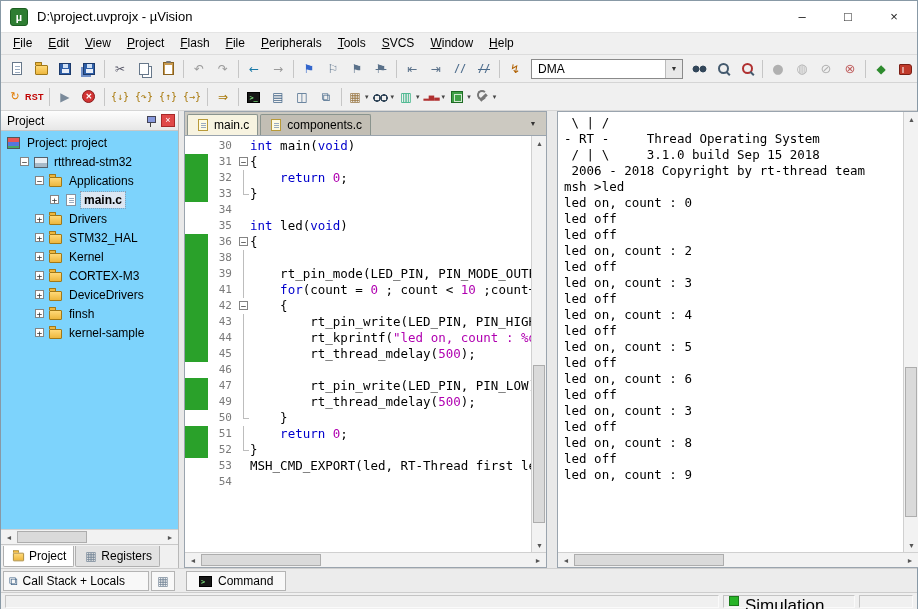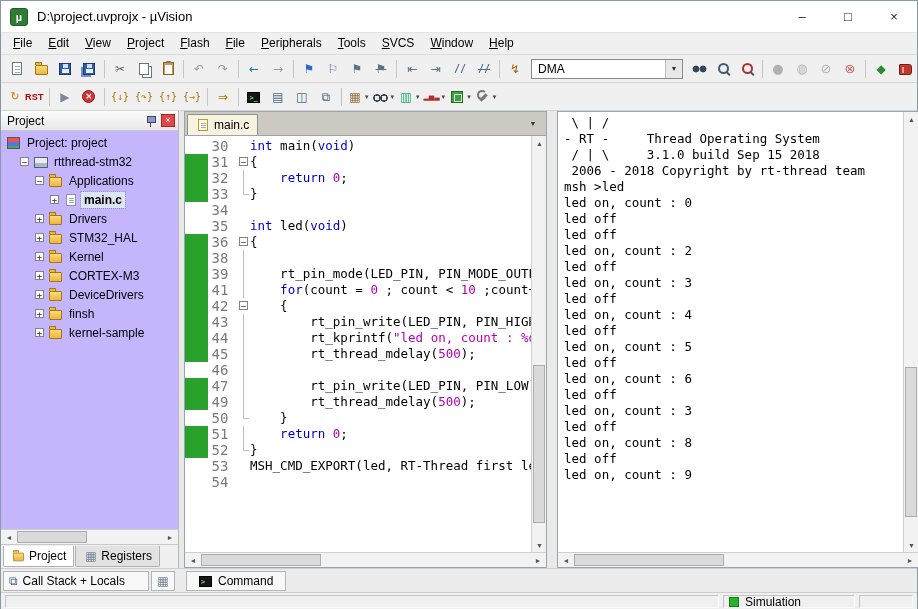--- a/index.html
+++ b/index.html
@@ -83,21 +83,21 @@
   .panel-header{height:20px;flex:none;display:flex;align-items:center;background:linear-gradient(#fdfdfd,#e7e7e7);border-bottom:1px solid #c8c8c8;padding:0 3px 0 6px}
   .panel-title{flex:1;white-space:nowrap;overflow:hidden}
   .pinic{width:12px;height:14px;position:relative;margin-left:4px;flex:none}
   .pinic::before{content:'';position:absolute;left:2px;top:2px;width:7px;height:5px;background:#8899dd;border:1px solid #445}
   .pinic::after{content:'';position:absolute;left:5px;top:9px;width:1px;height:4px;background:#444}
   .close-box{width:14px;height:13px;background:#e04848;border:1px solid #a82828;color:#fff;font-size:9px;line-height:11px;text-align:center;margin-left:4px;flex:none}
   .close-box::before{content:"×"}
 
   
   .project-panel{position:absolute;left:0;top:0;width:178px;height:457px;display:flex;flex-direction:column;background:#f0f0f0;border-right:1px solid #b8b8b8}
-  .tree{flex:1;background:#c4b5fd;overflow:hidden;padding-top:2px}
+  .tree{flex:1;background:#7dd3fc;overflow:hidden;padding-top:2px}
   .tree-row{height:19px;display:flex;align-items:center;white-space:nowrap}
   .tree-row.sel .tlabel{background:#dce6f2;outline:1px dotted #8aa0b8;font-weight:bold}
   .expander{width:9px;height:9px;flex:none;border:1px solid #848484;background:#fff;font:9px/8px "DejaVu Sans Mono",monospace;text-align:center;color:#333;margin-right:3px}
   .ticon{display:inline-flex;width:17px;justify-content:center;flex:none;margin-right:2px}
   .tlabel{padding:1px 3px}
 
   .hscroll{height:15px;flex:none;display:flex;align-items:center;background:#f2f2f2;border-top:1px solid #d0d0d0}
   .sbtn{width:16px;height:14px;flex:none;display:flex;align-items:center;justify-content:center;font-size:7px;color:#555}
   .sbtn.left::before{content:"◄"}.sbtn.right::before{content:"►"}
   .htrack{flex:1;height:15px;position:relative}
@@ -119,21 +119,21 @@
   .etab{height:21px;display:flex;align-items:center;padding:0 8px;border:1px solid #8a948e;border-bottom:none;border-radius:2px 2px 0 0;background:#c2beb4;margin-right:2px}
   .etab.active{background:#f7f3e0}
   .etab .ticon{width:14px;margin-right:4px}
   .espacer{flex:1}
   .etablist{width:18px;height:17px;margin:0 2px 3px 0;border:none;background:transparent;font-size:7px;color:#333;padding:0}
   .ebody{flex:1;display:flex;overflow:hidden;background:#fff}
   .code-area{flex:1;overflow:hidden;padding-top:2px}
   .cline{display:flex;height:16px;font:12.5px/16px "DejaVu Sans Mono",monospace;white-space:pre}
   .c-change{width:23px;flex:none}
   .c-change.chg{background:var(--chg)}
-  .c-num{width:30px;flex:none;text-align:center;padding-right:6px;color:#7a7a7a;font-size:14px}
+  .c-num{width:30px;flex:none;text-align:right;padding-right:6px;color:#7a7a7a;font-size:11px}
   .c-fold{width:12px;flex:none;position:relative}
   .c-fold.fl{background:linear-gradient(#bdbdbd,#bdbdbd) 5px 0/1px 100% no-repeat}
   .c-fold.fe{background:linear-gradient(#bdbdbd,#bdbdbd) 5px 0/1px 9px no-repeat,linear-gradient(#bdbdbd,#bdbdbd) 5px 8px/6px 1px no-repeat}
   .fold-box{position:absolute;left:1px;top:3px;width:9px;height:9px;background:#fff;border:1px solid #848484;font:9px/8px "DejaVu Sans Mono",monospace;text-align:center;color:#333}
   .c-code{flex:1;overflow:hidden}
   .seg-k{color:var(--kw)}.seg-p{color:#000}.seg-s{color:var(--str)}.seg-n{color:var(--num)}
 
   
   .uart-panel{position:absolute;left:556px;top:0;width:362px;height:457px;display:flex;flex-direction:column;background:#f0f0f0;border:1px solid #9aa4ae}
   .ubody{flex:1;display:flex;overflow:hidden;background:#fff}
@@ -143,21 +143,21 @@
   
   .dockrow{position:absolute;top:567px;left:0;width:100%;height:24px;background:#ececec;border-top:1px solid #cfcfcf;display:flex;align-items:center}
   .callstack-tab{margin-left:2px;width:146px;height:20px;background:#f8f8f8;border:1px solid #b4b4b4;display:flex;align-items:center;padding:0 5px;gap:5px}
   .dock-icon-btn{width:24px;height:20px;margin-left:2px;background:#f8f8f8;border:1px solid #b4b4b4;display:flex;align-items:center;justify-content:center;padding:0}
   .command-tab{margin-left:11px;height:20px;background:#f8f8f8;border:1px solid #b4b4b4;display:flex;align-items:center;padding:0 12px;gap:6px}
 
   
   .statusbar{position:absolute;top:591px;left:0;width:100%;height:18px;background:#f0f0f0;border-top:1px solid #cdcdcd;display:flex;align-items:center}
   .scell{height:13px;border:1px solid;border-color:#c4c4c4 #fafafa #fafafa #c4c4c4;margin:0 2px}
   .scell.grow{flex:1;margin-left:4px}
-  .scell.sim{width:132px;display:flex;align-items:center;font-size:12px}
+  .scell.sim{width:132px;display:flex;font-size:17px}
   .scell.end{width:54px;margin-right:4px}
   .simbox{width:10px;height:10px;background:var(--sim);border:1px solid #1c7a1c;margin:0 6px 0 5px;flex:none}
 </style>
 </head>
 <body>
 
 <div class="window">
 
   <div class="titlebar">
     <span class="app-icon"></span>
@@ -558,20 +558,26 @@
 
     <div class="vsplit" style="left:178px;width:5px"></div>
 
     <div class="editor">
       <div class="etabbar" id="editor-tabs">
           <div class="etab active">
             <span class="ticon">
               <i class="sh filec src"></i>
             </span>
             <span class="elabel">main.c</span>
+          </div>
+          <div class="etab">
+            <span class="ticon">
+              <i class="sh filec src"></i>
+            </span>
+            <span class="elabel">components.c</span>
           </div>
           <span class="espacer"></span>
           <button class="etablist">▼</button>
         </div>
       <div class="ebody">
         <div class="code-area" id="code-area">
             <div class="cline"><span class="c-change"></span><span class="c-num">30</span><span class="c-fold"></span><span class="c-code"><span class="seg-k">int</span><span class="seg-p"> main(</span><span class="seg-k">void</span><span class="seg-p">)</span></span></div>
             <div class="cline"><span class="c-change chg"></span><span class="c-num">31</span><span class="c-fold"><span class="fold-box">−</span></span><span class="c-code"><span class="seg-p">{</span></span></div>
             <div class="cline"><span class="c-change chg"></span><span class="c-num">32</span><span class="c-fold fl"></span><span class="c-code"><span class="seg-p">    </span><span class="seg-k">return</span><span class="seg-p"> </span><span class="seg-n">0</span><span class="seg-p">;</span></span></div>
             <div class="cline"><span class="c-change chg"></span><span class="c-num">33</span><span class="c-fold fe"></span><span class="c-code"><span class="seg-p">}</span></span></div>

